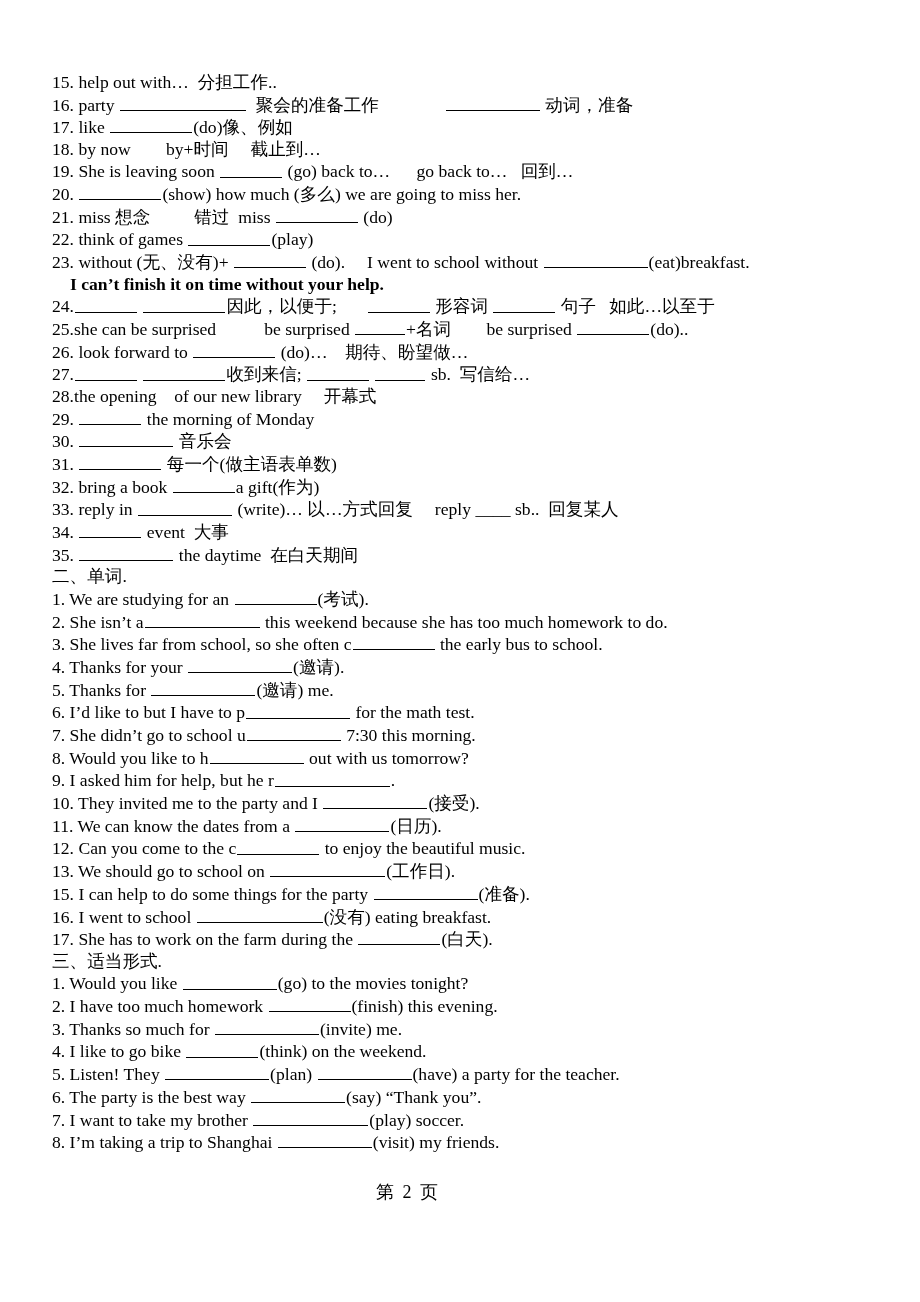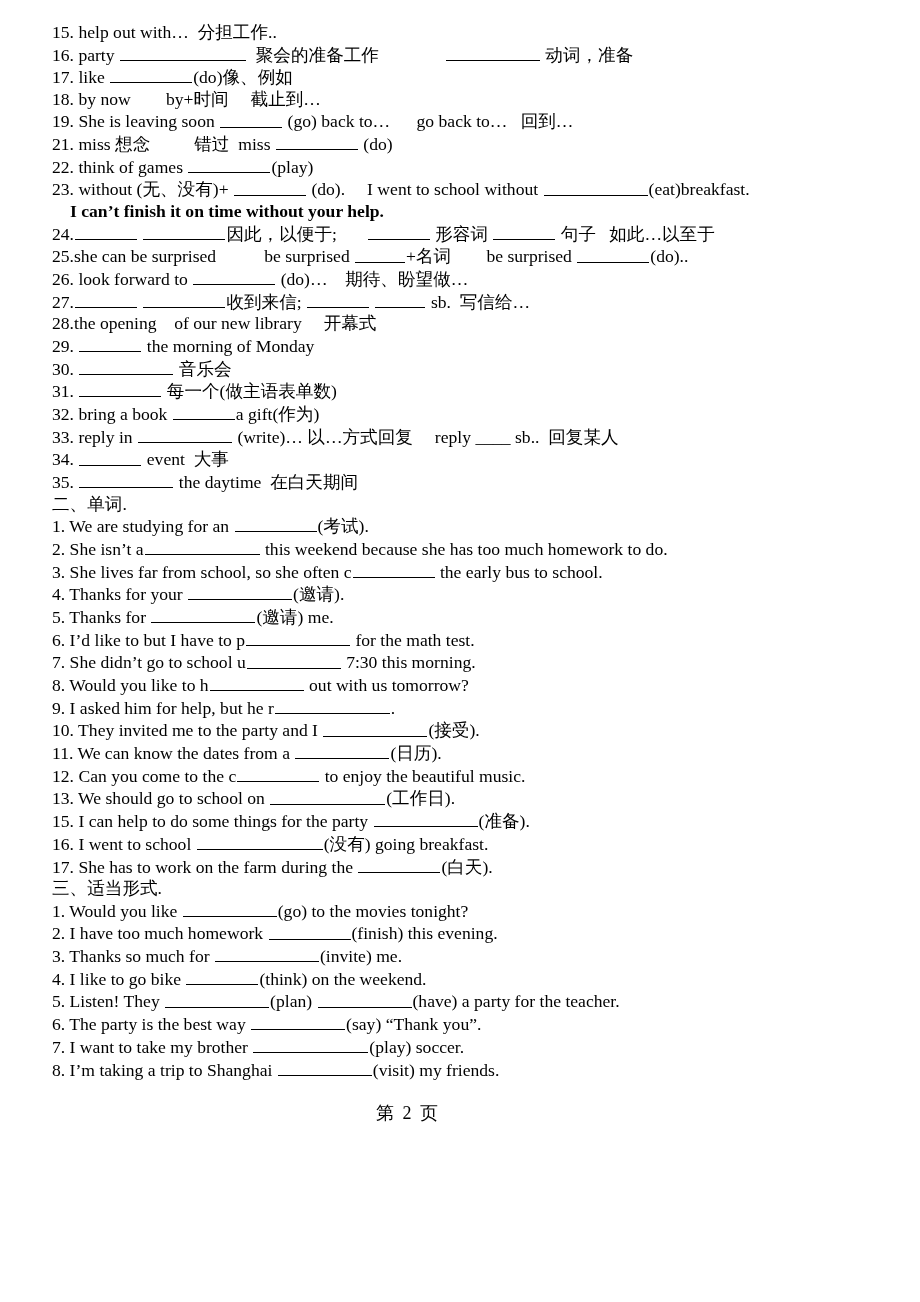--- a/index.html
+++ b/index.html
@@ -13,21 +13,21 @@
     height: 1302px;
     font-family: "Liberation Serif", "DejaVu Serif", serif;
     color: #000000;
     overflow: hidden;
   }
   .page {
     position: relative;
     width: 844px;
     height: 1302px;
     box-sizing: border-box;
-    padding: 22px 40px 0 52px;
+    padding: 72px 40px 0 52px;
   }
   .line {
     font-size: 17.6px;
     line-height: 21.5px;
     white-space: pre-wrap;
     word-break: keep-all;
     letter-spacing: 0px;
   }
   .line.indent {
     padding-left: 18px;
@@ -52,21 +52,21 @@
   .w10 { width: 104px; }
   .w11 { width: 115px; }
   .w12 { width: 126px; }
   .ul {
     text-underline-offset: 2px;
   }
   .sp-m { display: inline-block; width: 30px; }
   .sp-l { display: inline-block; width: 48px; }
   .sp-xl { display: inline-block; width: 66px; }
   .footer {
-    margin-top: 20px;
+    margin-top: 26px;
     text-align: center;
     font-size: 18px;
     letter-spacing: 2px;
     padding-right: 40px;
   }
 </style>
 </head>
 <body>
 
 <div class="page">
@@ -74,20 +74,21 @@
   <div class="line"><span>15.</span> <span>help out with…  分担工作..</span></div>
 
   <div class="line"><span>16.</span> <span>party</span> <span class="bl w12"></span>  <span>聚会的准备工作</span><span class="sp-xl"></span><span class="bl w9"></span> <span>动词，准备</span></div>
 
   <div class="line"><span>17.</span> <span>like</span> <span class="bl w8"></span><span>(do)像、例如</span></div>
 
   <div class="line"><span>18.</span> <span>by now        by+时间     截止到…</span></div>
 
   <div class="line"><span>19.</span> <span>She is leaving soon</span> <span class="bl w6"></span> <span>(go) back to…      go back to…   回到…</span></div>
 
+  <div class="line"><span>20.</span> <span class="bl w8"></span><span>(show) how much (多么) we are going to miss her.</span></div>
 
   <div class="line"><span>21.</span> <span>miss 想念          错过  miss</span> <span class="bl w8"></span> <span>(do)</span></div>
 
   <div class="line"><span>22.</span> <span>think of games</span> <span class="bl w8"></span><span>(play)</span></div>
 
   <div class="line"><span>23.</span> <span>without (无、没有)+</span> <span class="bl w7"></span> <span>(do).     I went to school without</span> <span class="bl w10"></span><span>(eat)breakfast.</span></div>
 
   <div class="line indent"><span>I can’t finish it on time without your help.</span></div>
 
   <div class="line"><span>24.</span><span class="bl w6"></span> <span class="bl w8"></span><span>因此，以便于;</span><span class="sp-m"></span><span class="bl w6"></span> <span>形容词</span> <span class="bl w6"></span> <span>句子   如此…以至于</span></div>
@@ -138,21 +139,21 @@
 
   <div class="line"><span>11.</span> <span>We can know the dates from a</span> <span class="bl w9"></span><span>(日历).</span></div>
 
   <div class="line"><span>12.</span> <span>Can you come to the c</span><span class="bl w8"></span> <span>to enjoy the beautiful music.</span></div>
 
   <div class="line"><span>13.</span> <span>We should go to school on</span> <span class="bl w11"></span><span>(工作日).</span></div>
 
 
   <div class="line"><span>15.</span> <span>I can help to do some things for the party</span> <span class="bl w10"></span><span>(准备).</span></div>
 
-  <div class="line"><span>16.</span> <span>I went to school</span> <span class="bl w12"></span><span>(没有) going breakfast.</span></div>
+  <div class="line"><span>16.</span> <span>I went to school</span> <span class="bl w12"></span><span>(没有) eating breakfast.</span></div>
 
   <div class="line"><span>17.</span> <span>She has to work on the farm during the</span> <span class="bl w8"></span><span>(白天).</span></div>
 
   <div class="line section">三、适当形式.</div>
 
   <div class="line"><span>1.</span> <span>Would you like</span> <span class="bl w9"></span><span>(go) to the movies tonight?</span></div>
 
   <div class="line"><span>2.</span> <span>I have too much homework</span> <span class="bl w8"></span><span>(finish) this evening.</span></div>
 
   <div class="line"><span>3.</span> <span>Thanks so much for</span> <span class="bl w10"></span><span>(invite) me.</span></div>

